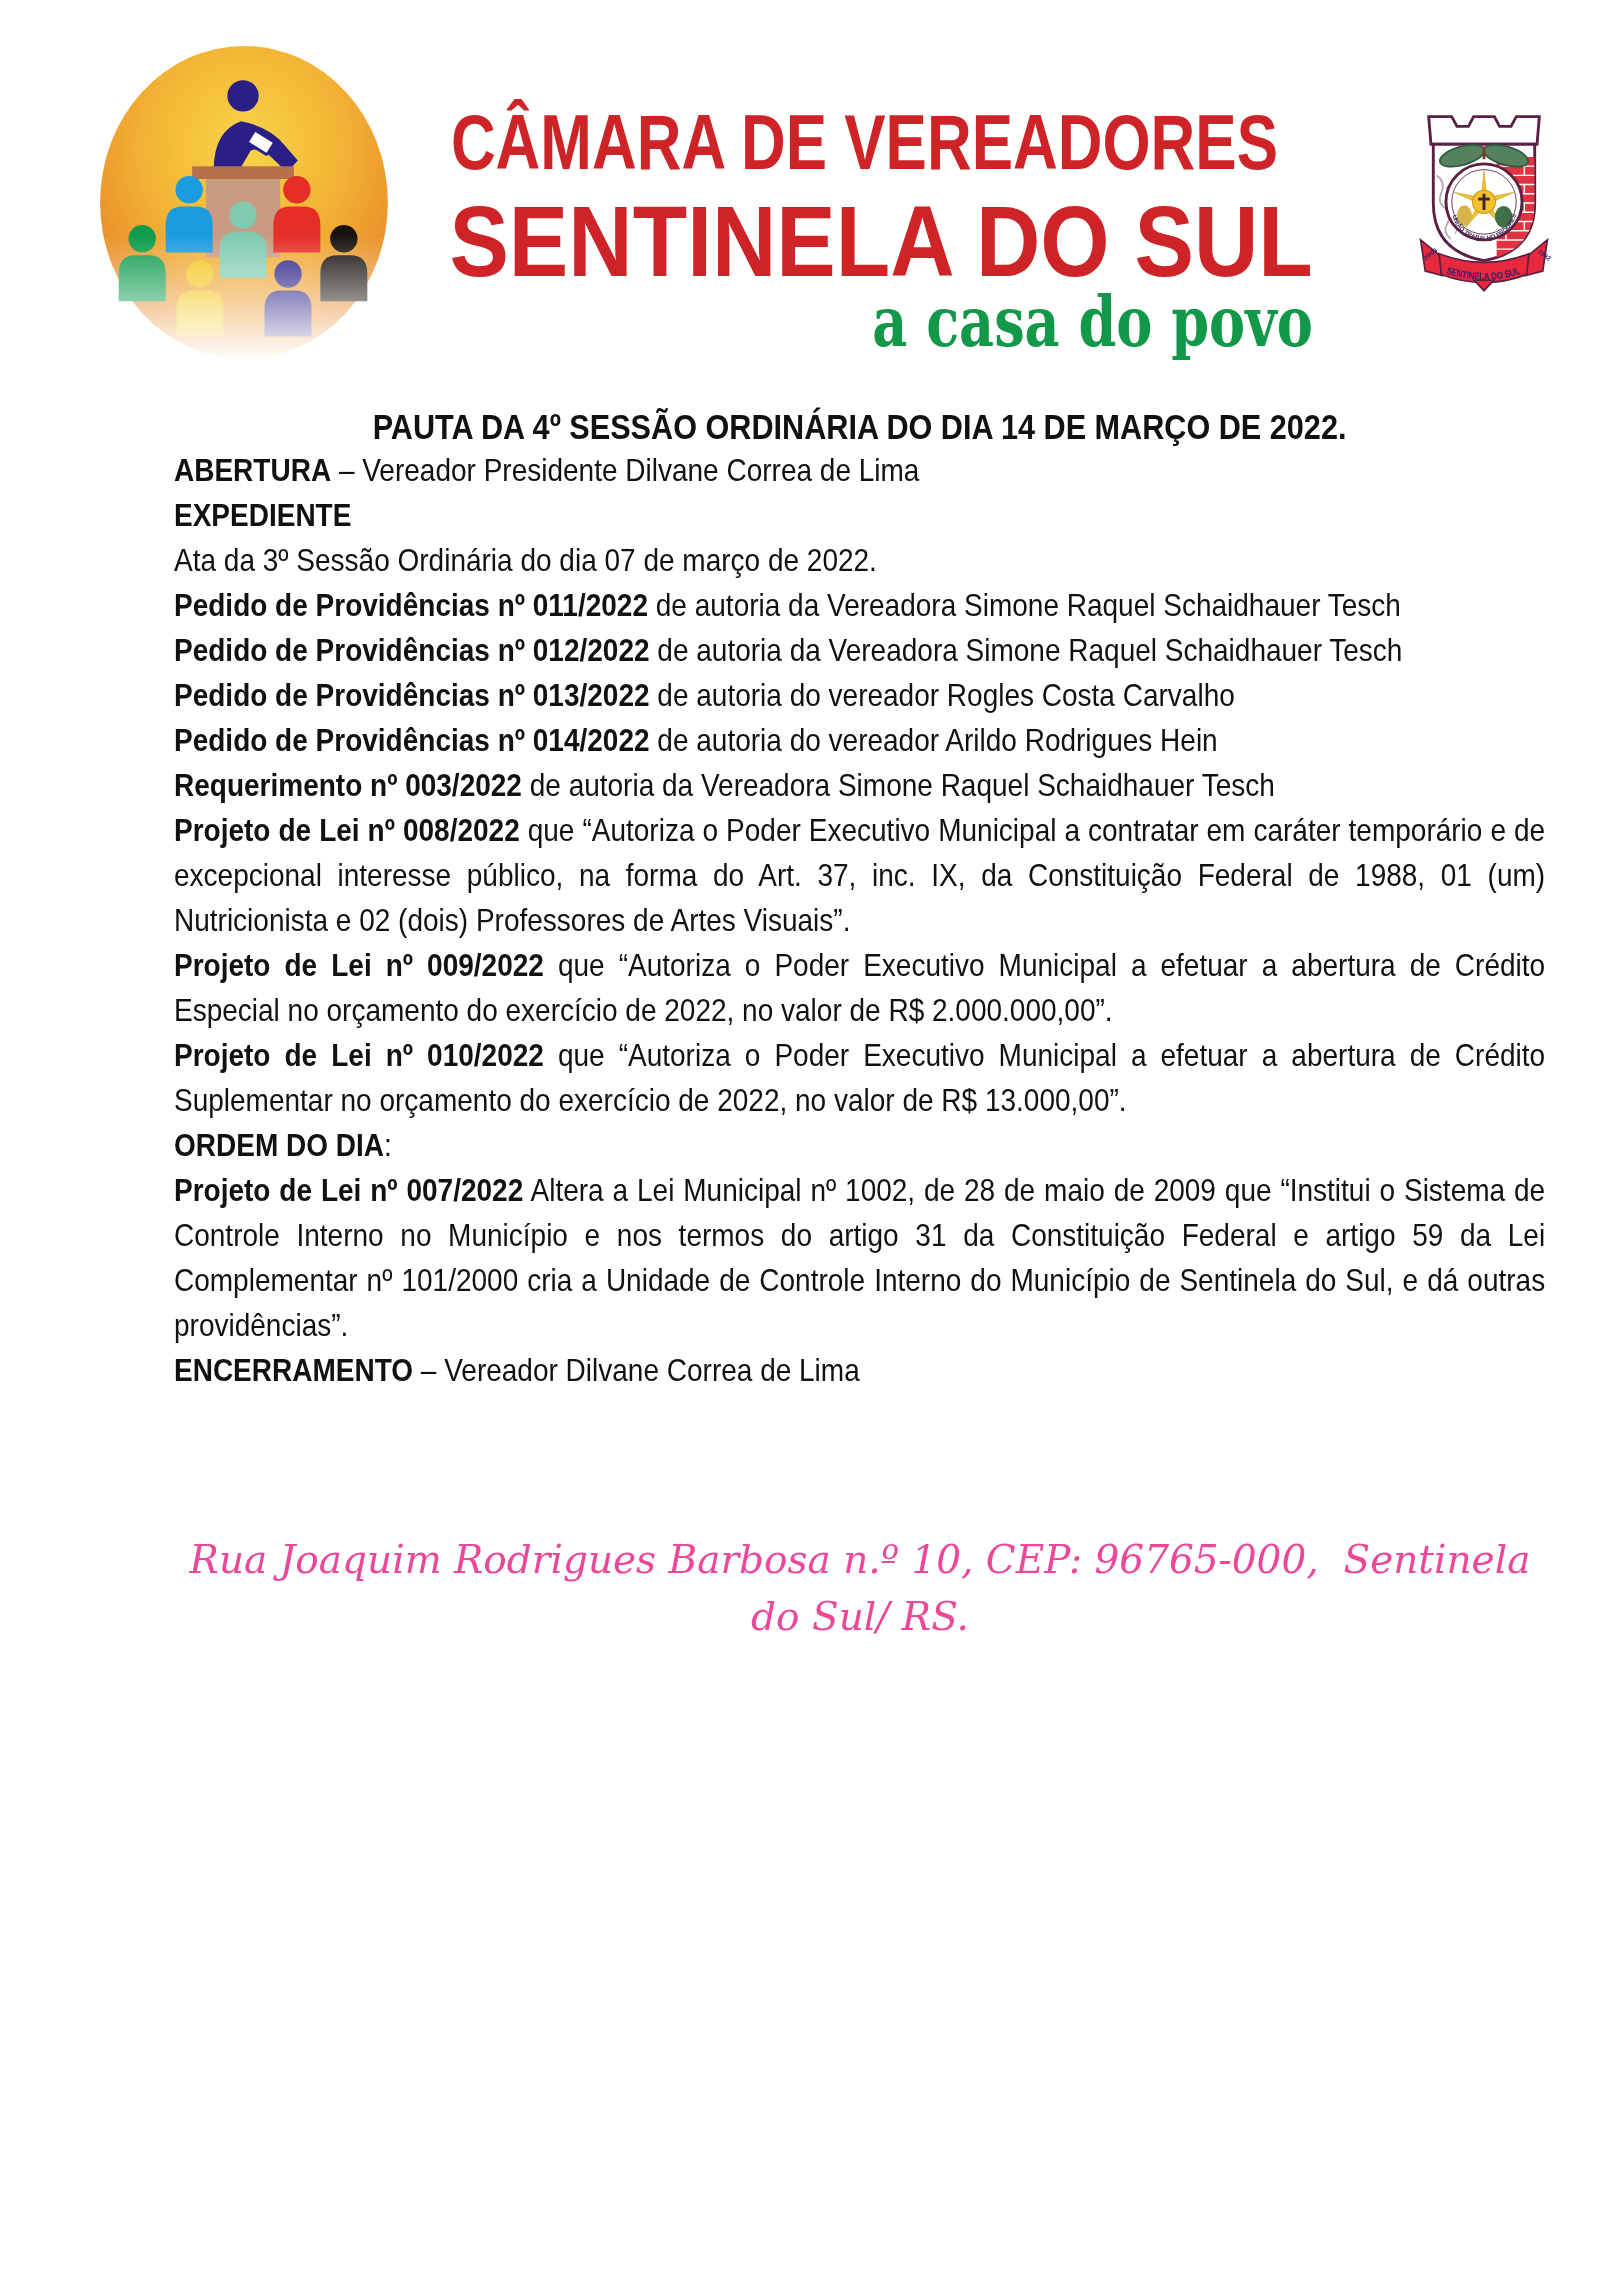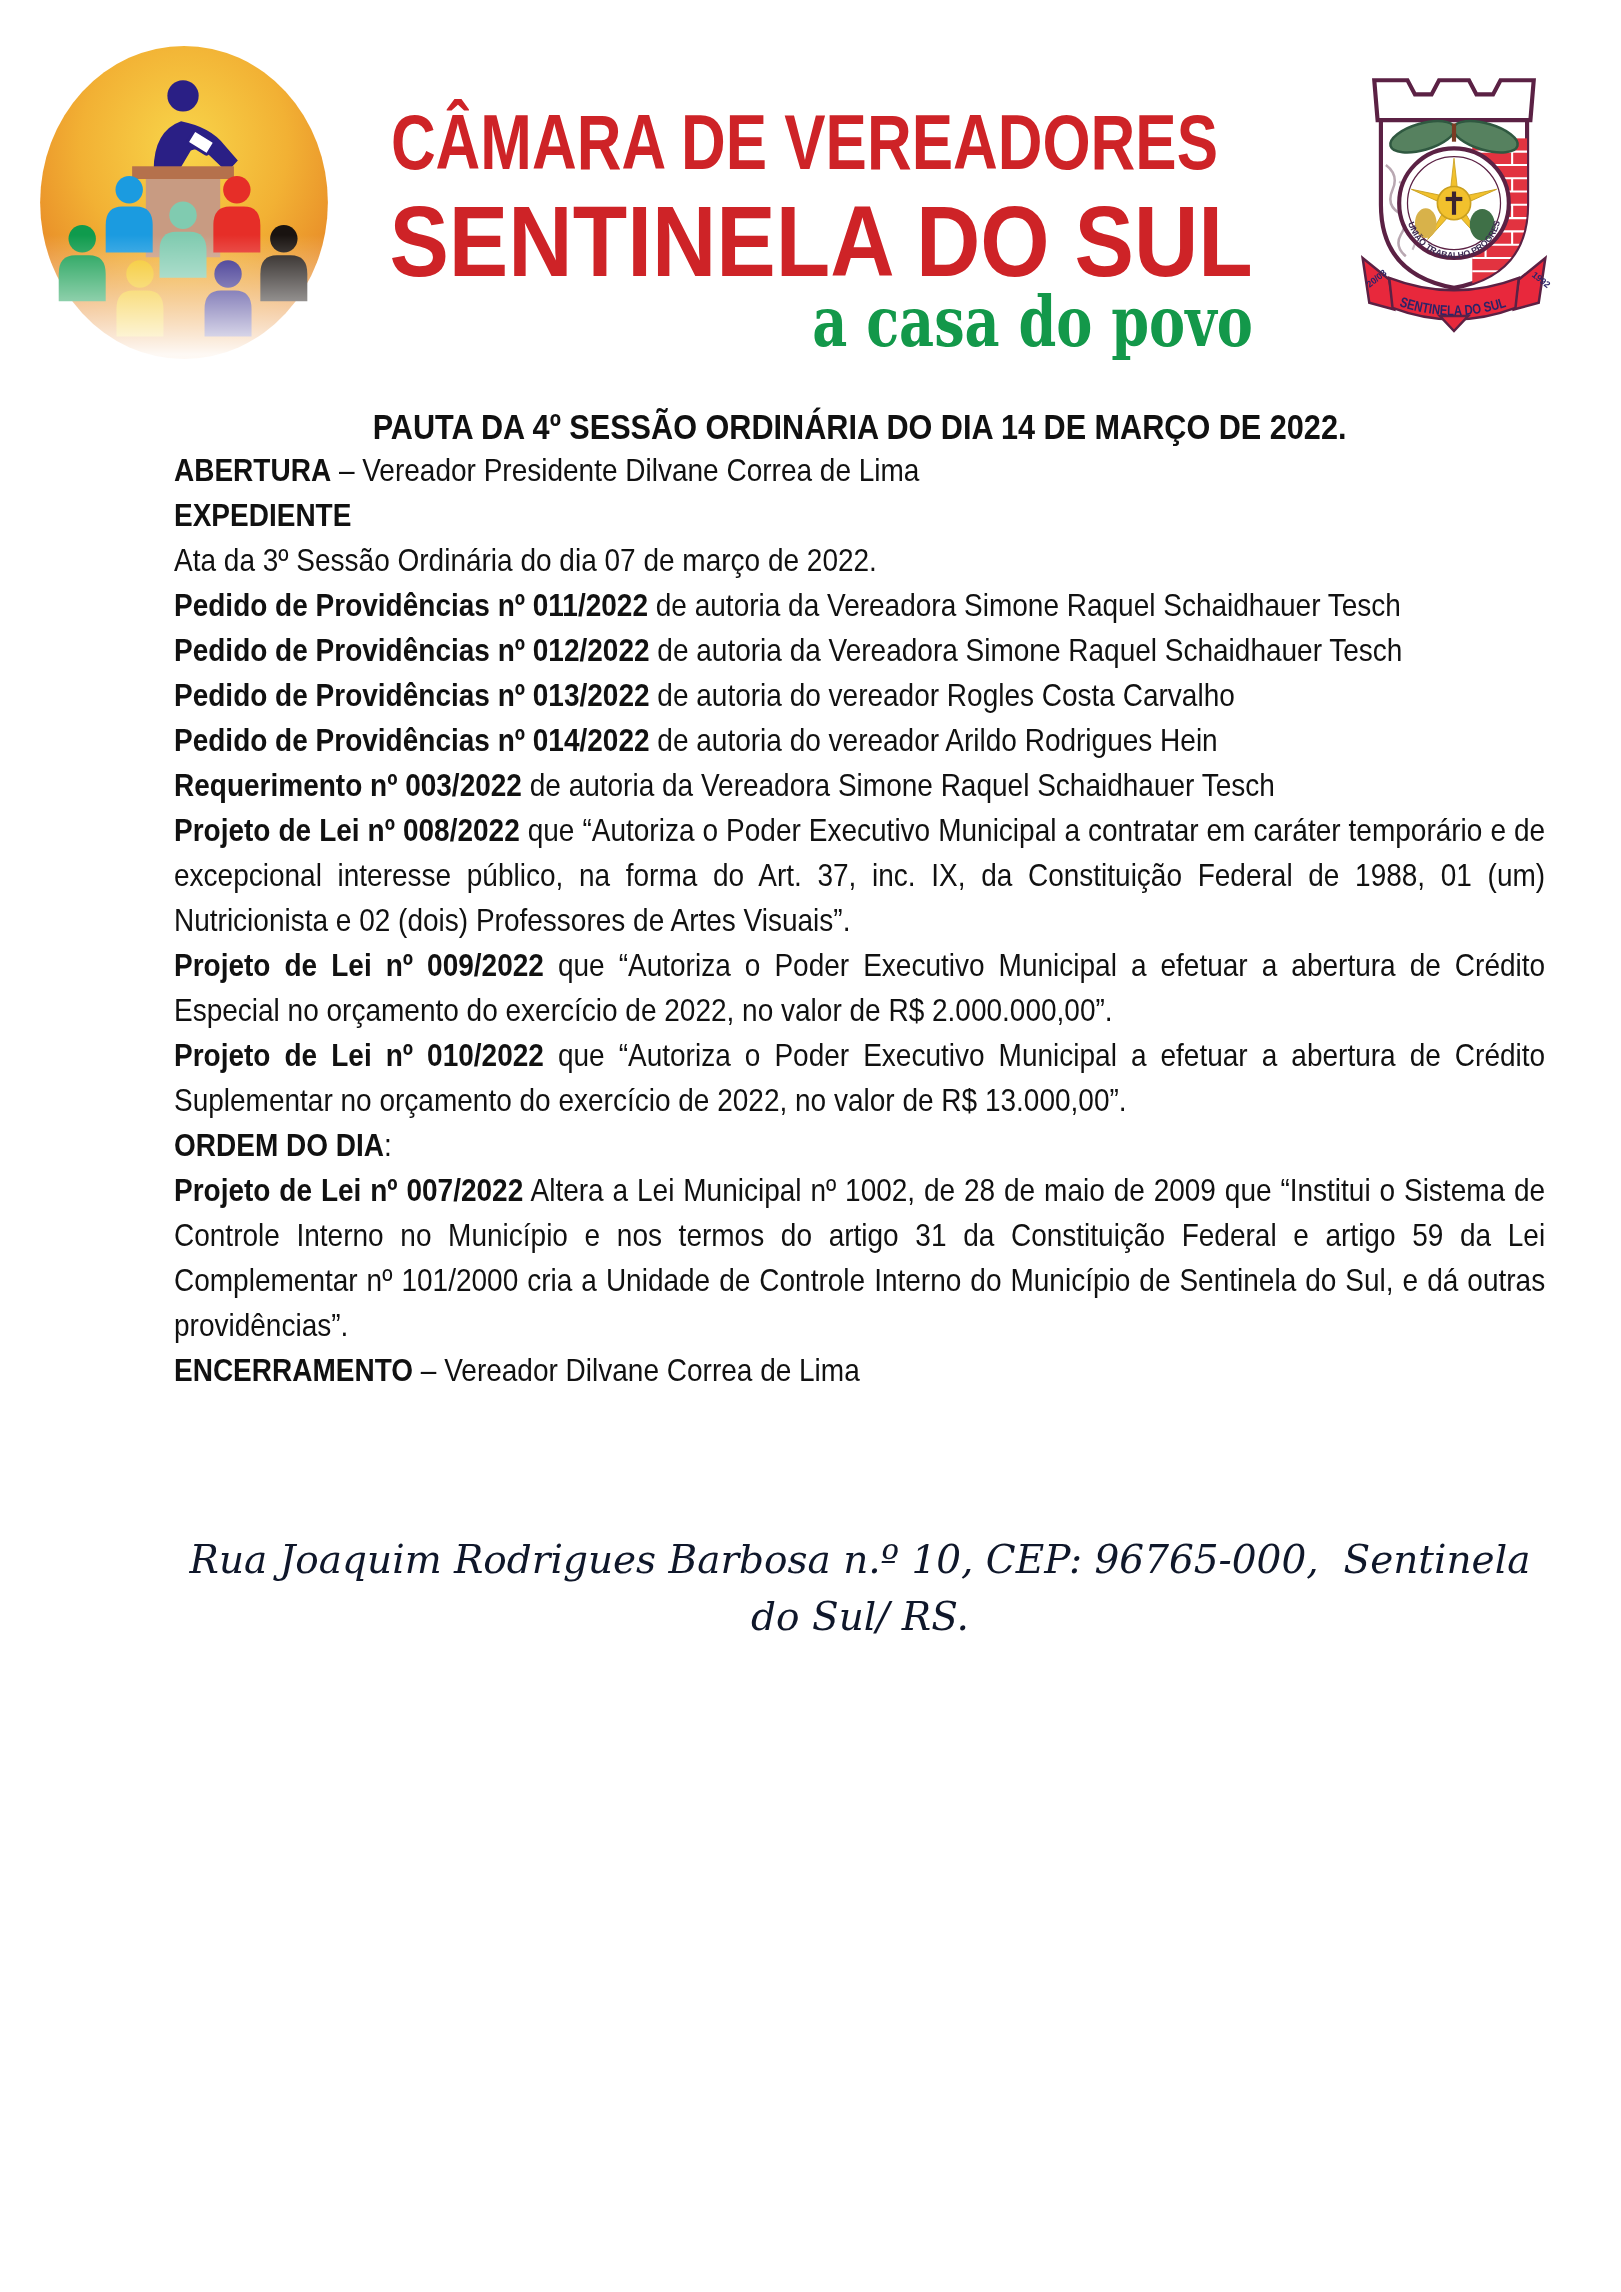--- a/index.html
+++ b/index.html
@@ -10,21 +10,21 @@
     margin: 0 auto;
     background: #ffffff;
     overflow: hidden;
     font-family: "Liberation Sans", sans-serif;
     color: #111;
   }
   
   .header {
     display: flex;
     align-items: flex-start;
-    padding: 41px 69px 0 36px;
+    padding: 41px 69px 0 96px;
     height: 325px;
   }
   .logo-svg { width: 296px; height: 323px; flex: none; }
   .masthead-svg { width: 970px; height: 323px; flex: none; margin-left: 54px; }
   .crest-svg { width: 231px; height: 316px; margin-left: auto; margin-top: 0; }
 
   
   .doc {
     margin-left: 174px;
     width: 1567px;
@@ -57,21 +57,21 @@
   .footer {
     margin-left: 174px;
     width: 1372px;
     margin-top: 23.5px;
     text-align: center;
     font-family: "DejaVu Serif", serif;
     font-style: italic;
     font-size: 39px;
     line-height: 57px;
     white-space: pre-wrap;
-    color: #0f172a;
+    color: #ec4899;
   }
 </style>
 </head>
 <body>
 
 <div class="page">
 
   <div class="header">
 
     <svg class="logo-svg" viewBox="0 0 302 330" aria-hidden="true">

